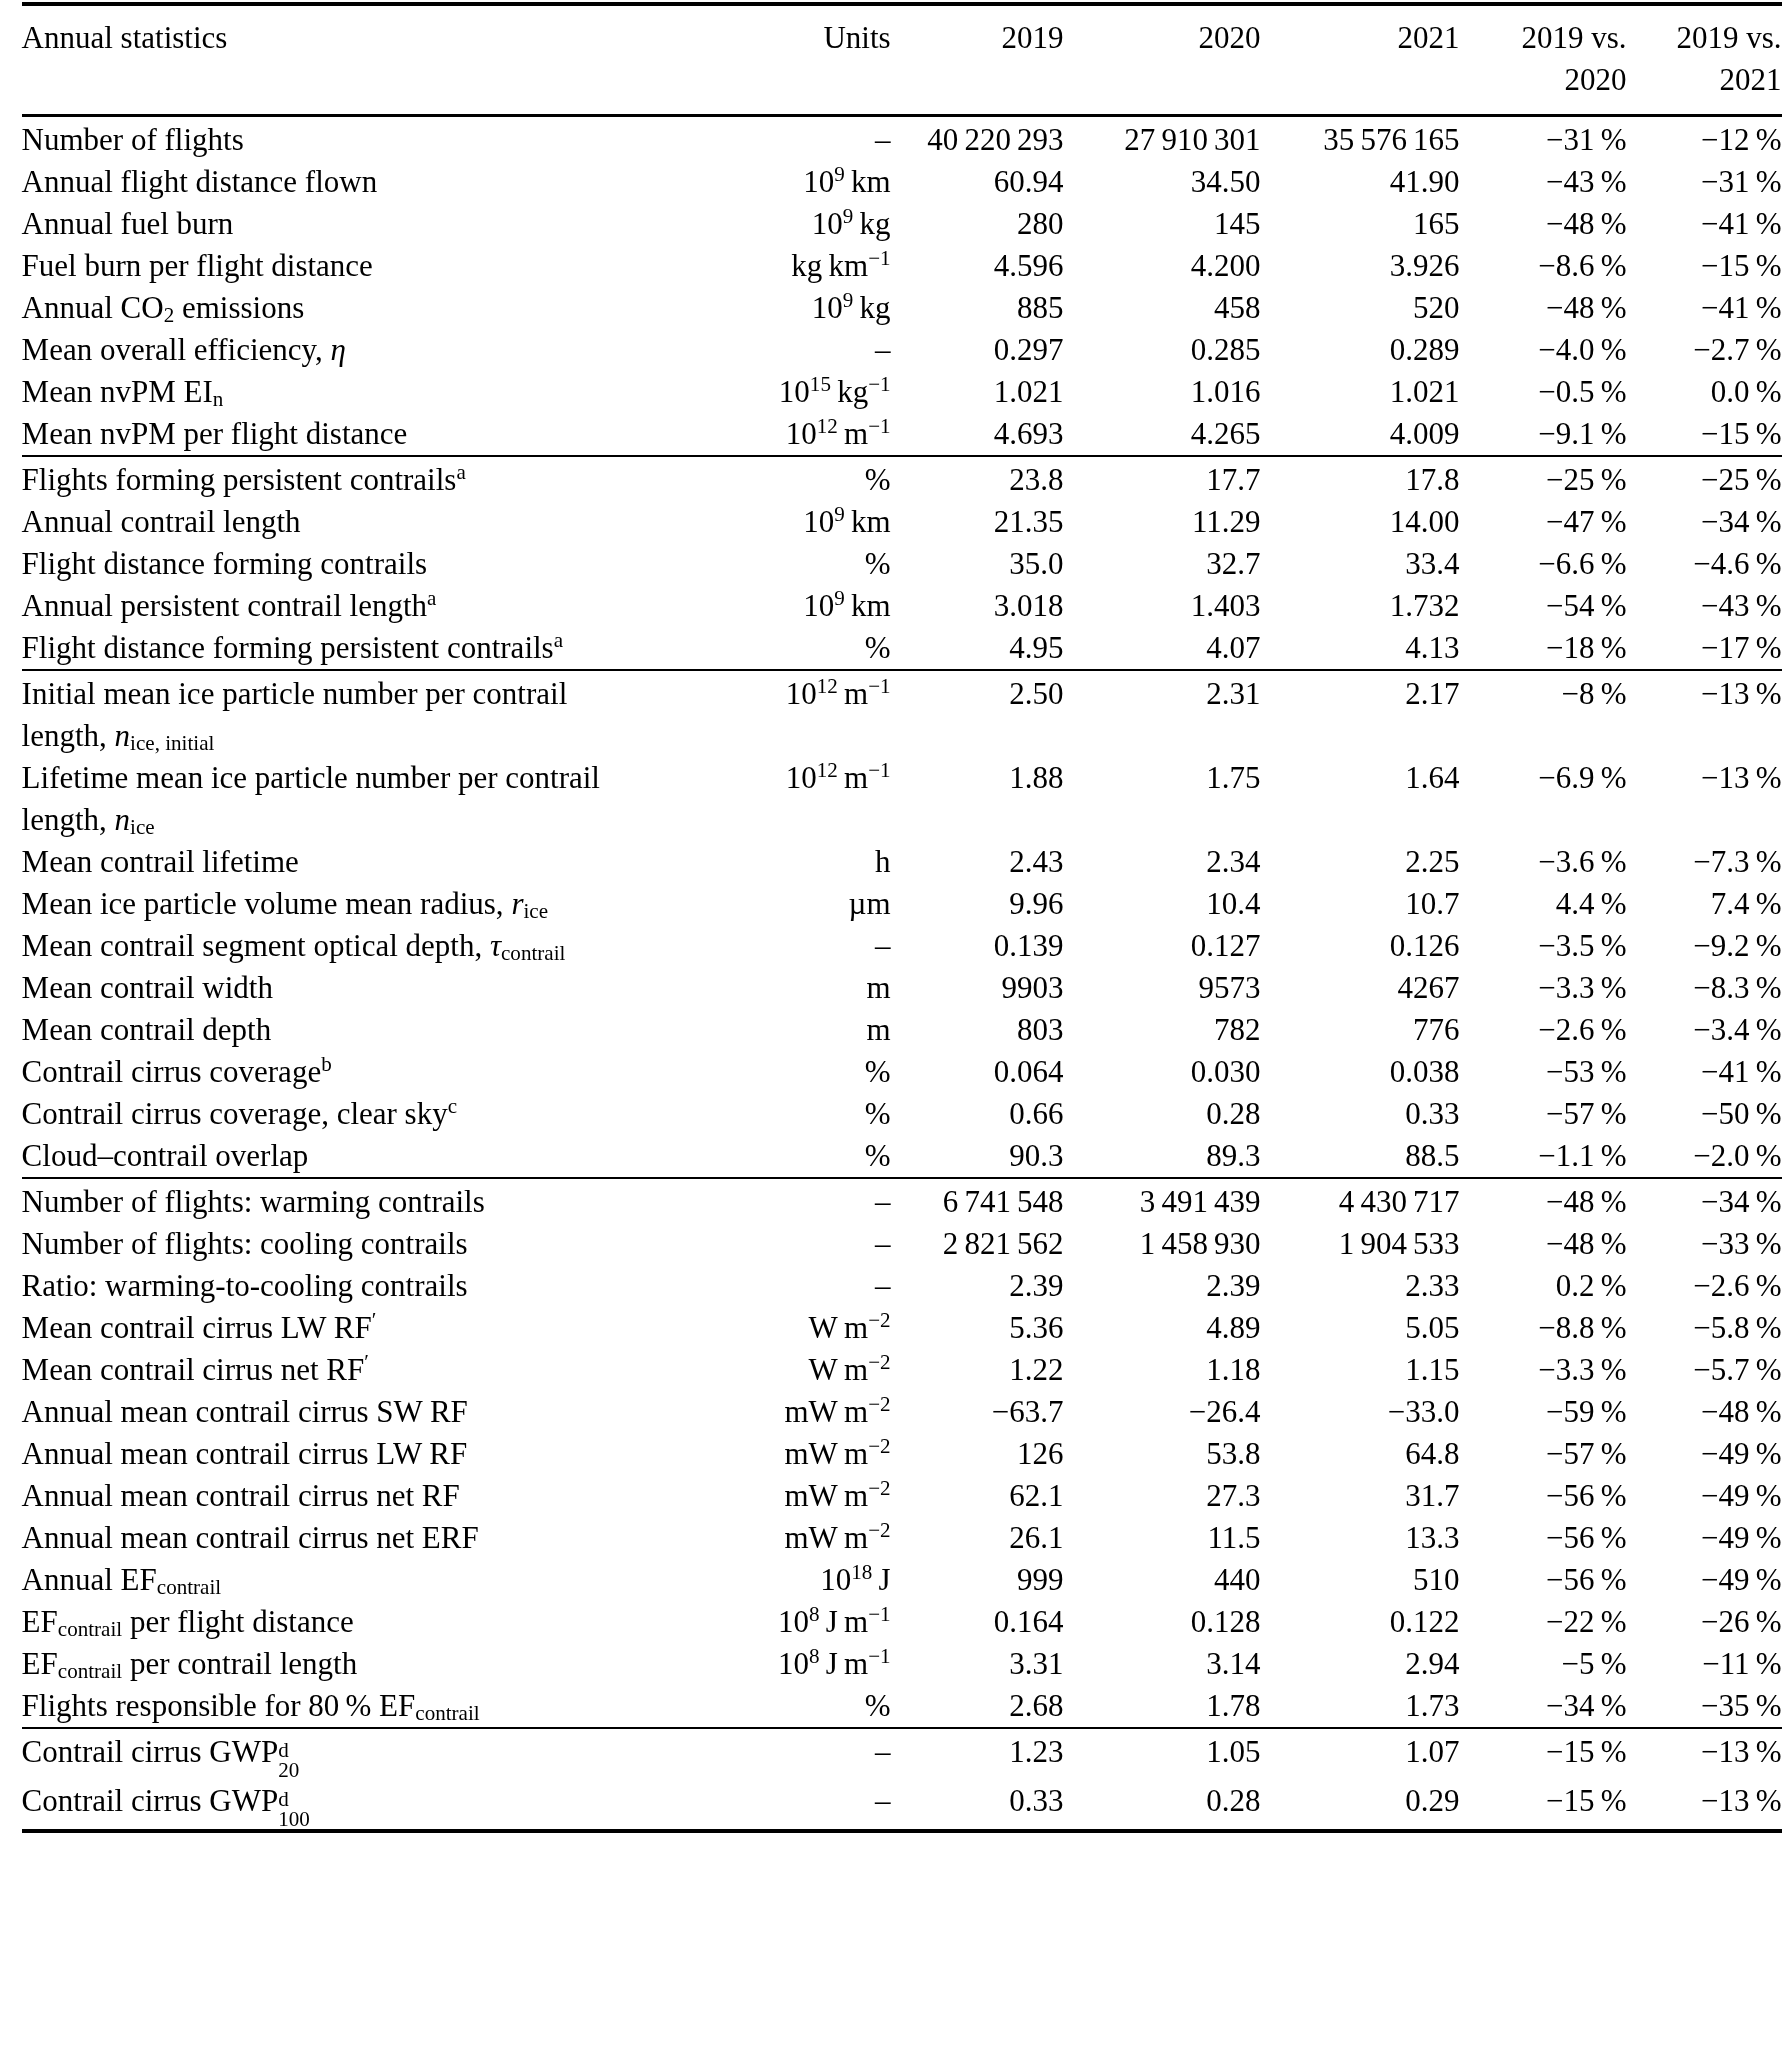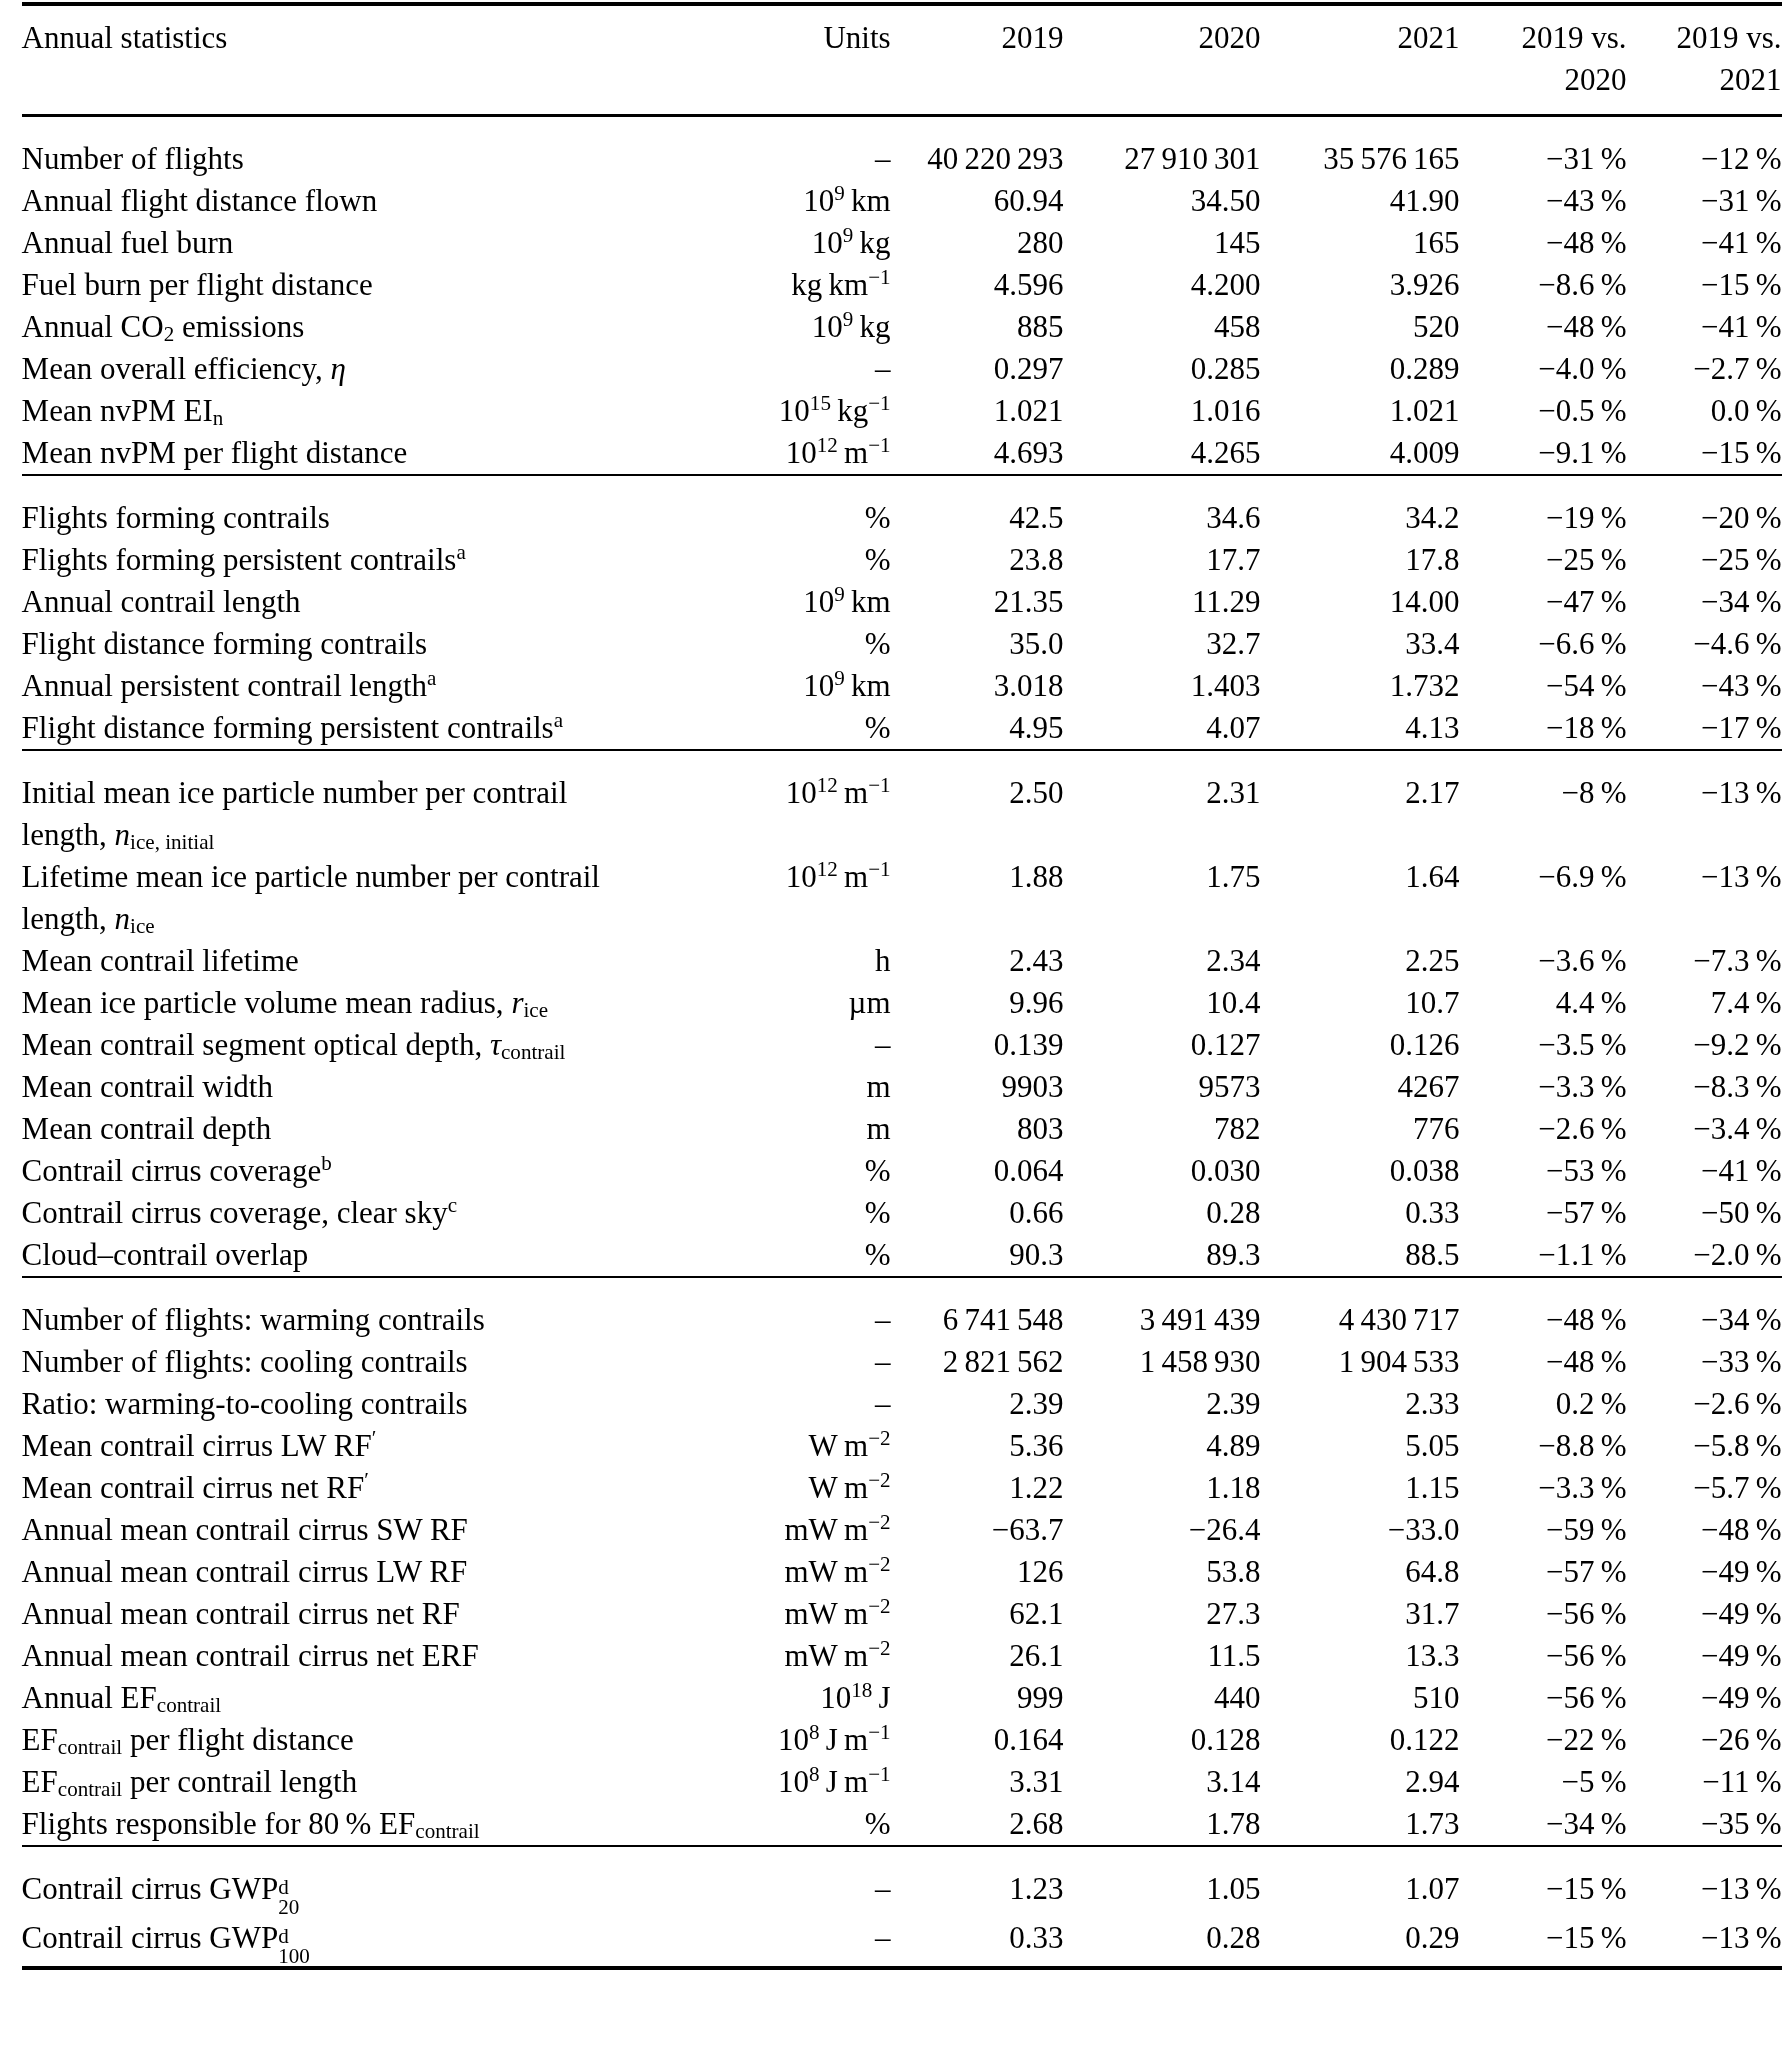--- a/index.html
+++ b/index.html
@@ -16,21 +16,21 @@
     border-bottom:4.3px solid #000;
   }
   thead{border-bottom:3.5px solid #000;}
   tbody.section{border-top:2.6px solid #000;}
   tbody.section.first{border-top:none;}
   th,td{
     font-weight:normal;vertical-align:top;
     line-height:42px;padding:0;overflow:visible;
   }
   thead th{padding-top:11.2px;padding-bottom:13px;}
-  tbody tr:first-child td{padding-top:21px;}
+  tbody tr:first-child td{padding-top:2px;}
   tbody tr:last-child td{}
   .c-label{text-align:left;}
   .c-units{text-align:right;}
   .c-num{text-align:right;}
   sup{font-size:68%;vertical-align:0.52em;line-height:0;}
   sub{font-size:68%;vertical-align:-0.18em;line-height:0;}
   .stack{
     display:inline-block;font-size:68%;line-height:0.95;
     text-align:left;vertical-align:-0.72em;
   }
@@ -130,29 +130,20 @@
           <td class="c-units">10<sup>12</sup> m<sup>−1</sup></td>
           <td class="c-num">4.693</td>
           <td class="c-num">4.265</td>
           <td class="c-num">4.009</td>
           <td class="c-num">−9.1 %</td>
           <td class="c-num">−15 %</td>
         </tr>
       </tbody>
       <tbody class="section">
         <tr>
-          <td class="c-label">Flights forming contrails</td>
-          <td class="c-units">%</td>
-          <td class="c-num">42.5</td>
-          <td class="c-num">34.6</td>
-          <td class="c-num">34.2</td>
-          <td class="c-num">−19 %</td>
-          <td class="c-num">−20 %</td>
-        </tr>
-        <tr>
           <td class="c-label">Flights forming persistent contrails<sup>a</sup></td>
           <td class="c-units">%</td>
           <td class="c-num">23.8</td>
           <td class="c-num">17.7</td>
           <td class="c-num">17.8</td>
           <td class="c-num">−25 %</td>
           <td class="c-num">−25 %</td>
         </tr>
         <tr>
           <td class="c-label">Annual contrail length</td>

